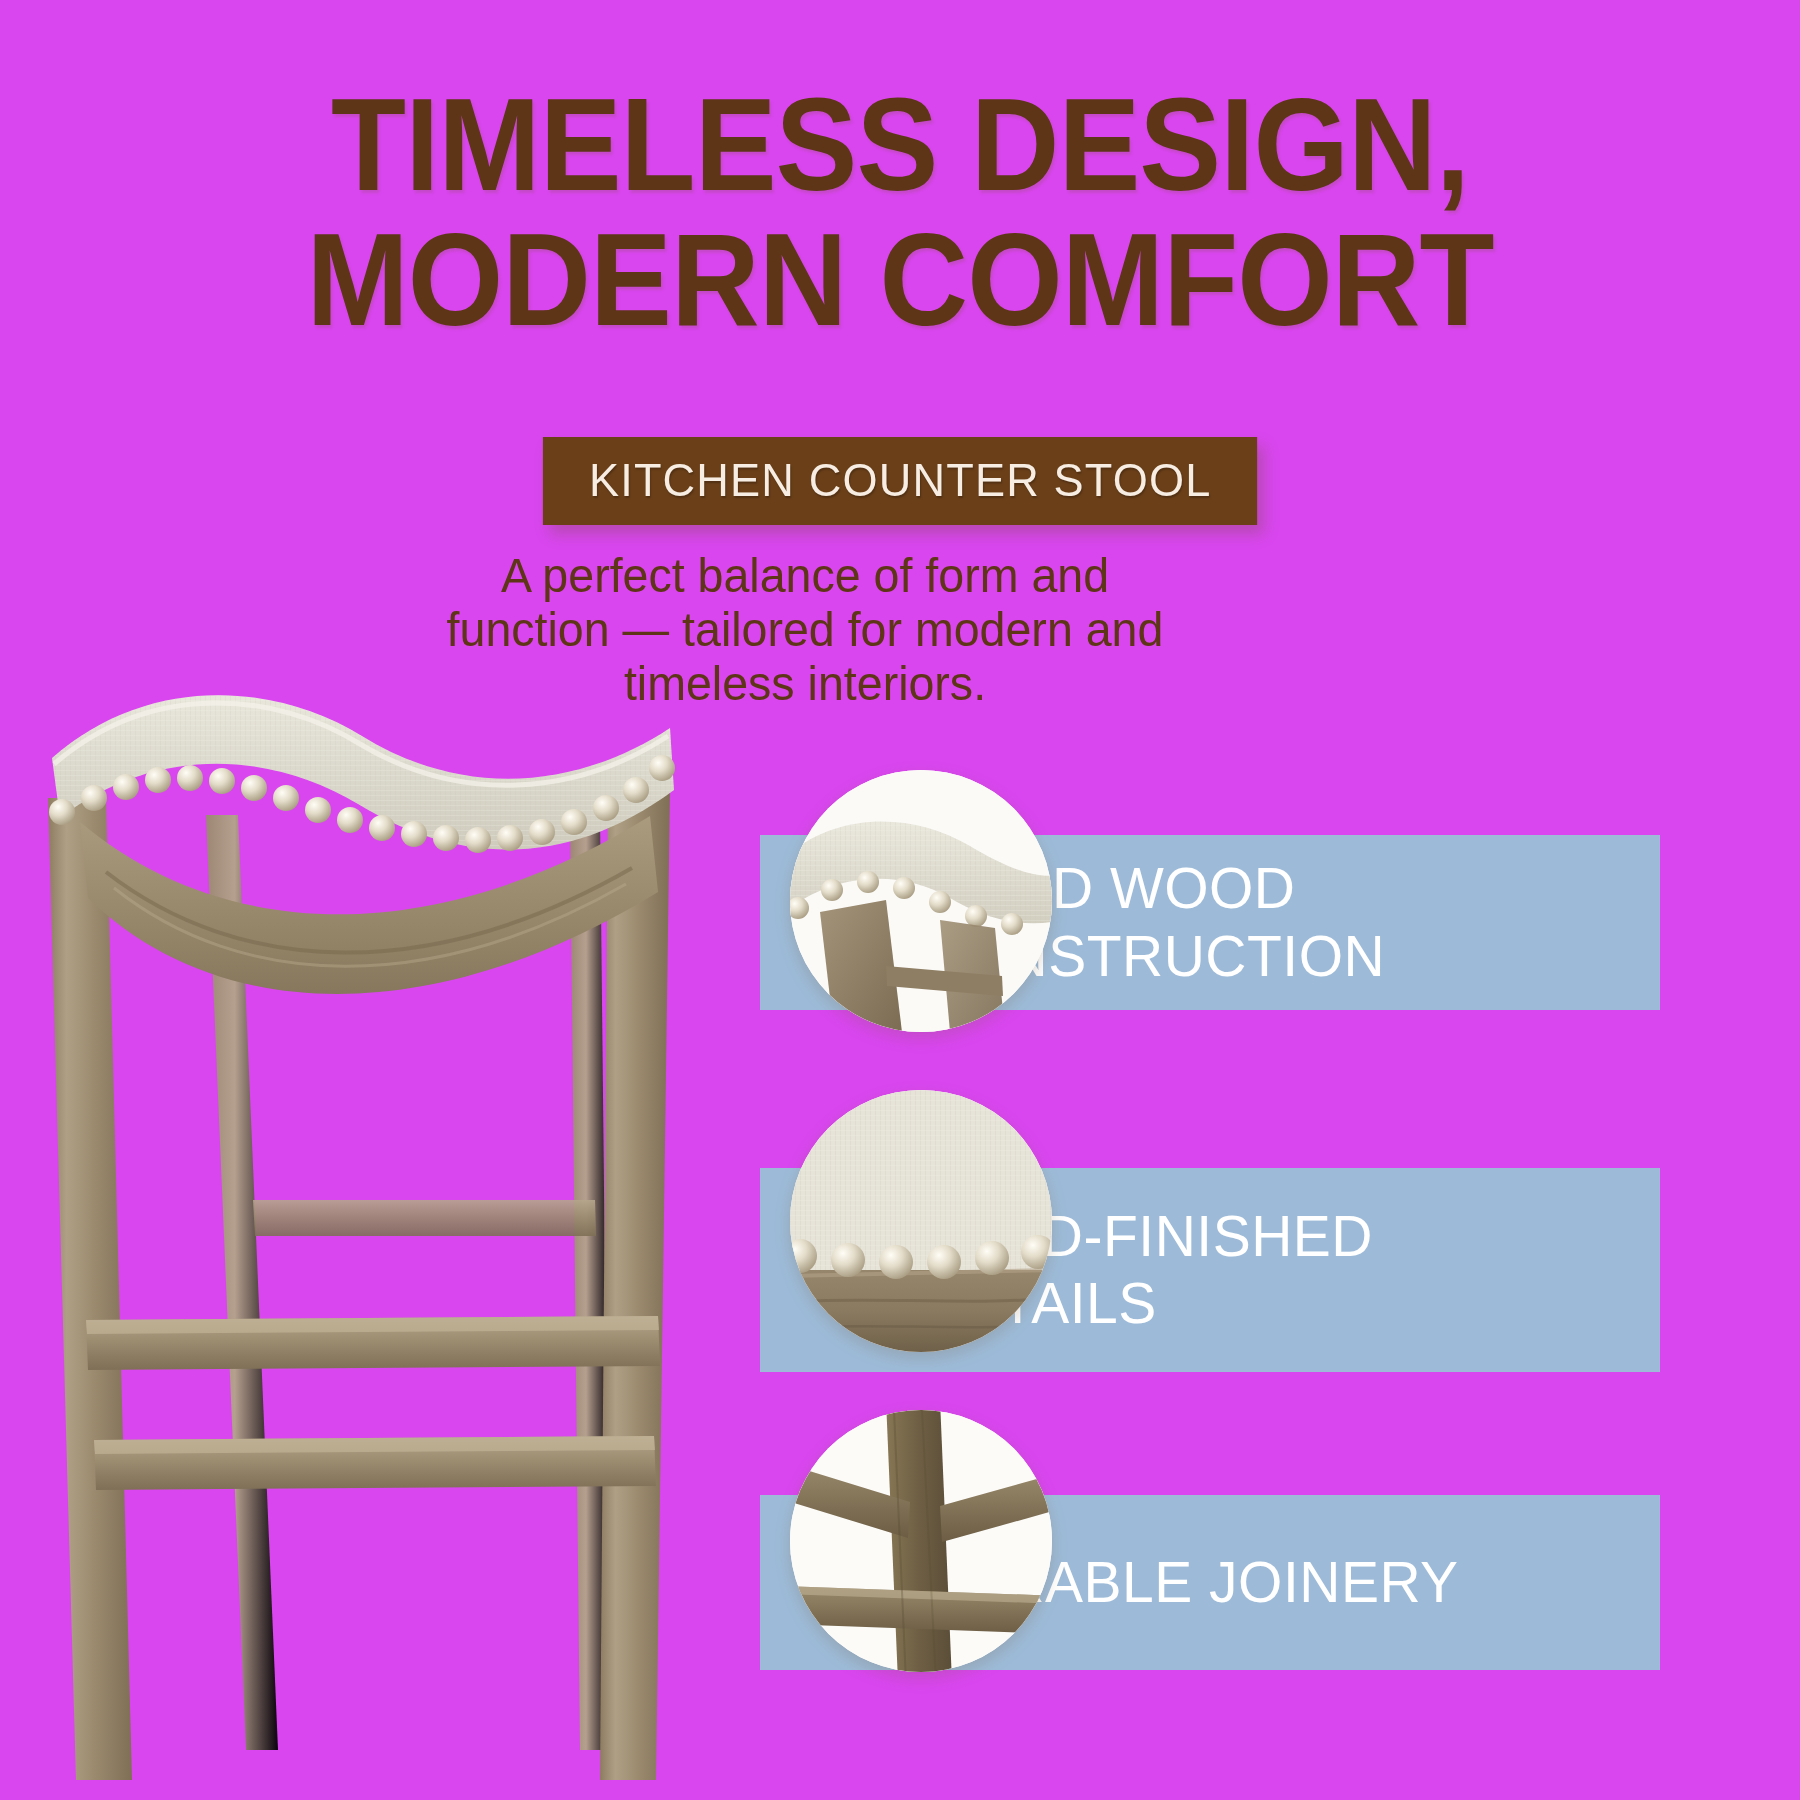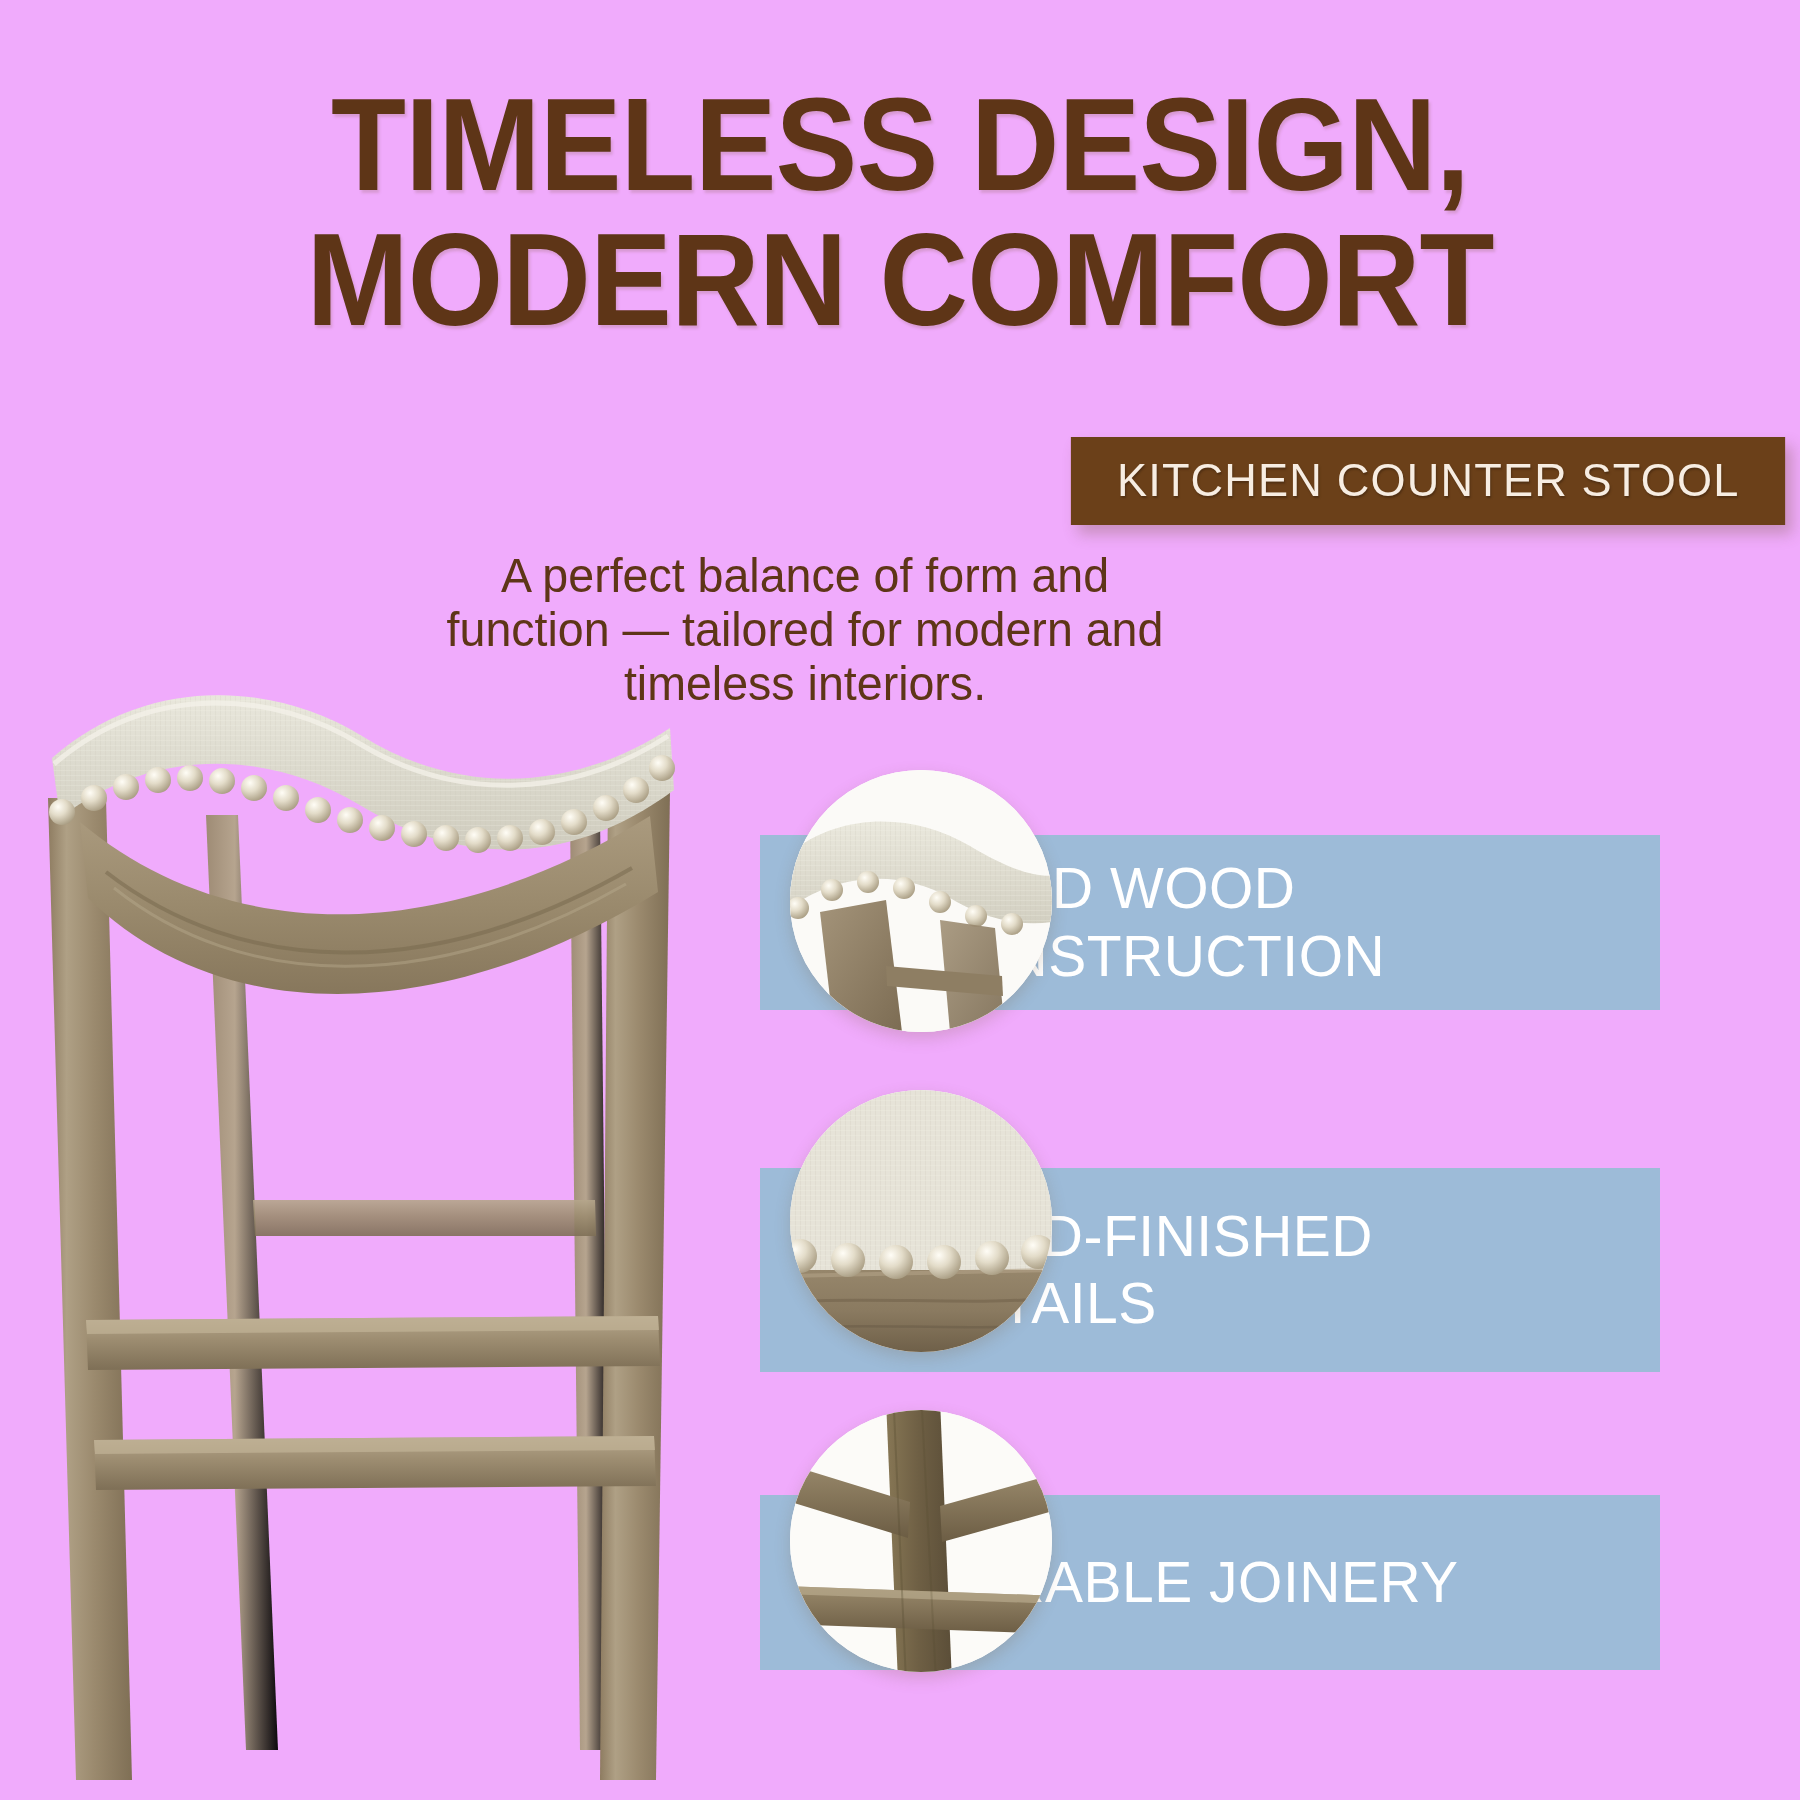--- a/index.html
+++ b/index.html
@@ -8,21 +8,21 @@
     background: #ffffff;
   }
   body {
     font-family: "Liberation Sans", sans-serif;
   }
 
   .canvas {
     position: relative;
     width: 1800px;
     height: 1800px;
-    background: #f0abfc;
+    background: #d946ef;
     overflow: hidden;
   }
 
   
   .headline {
     position: absolute;
     left: 0;
     top: 78px;
     width: 1800px;
     text-align: center;
@@ -39,21 +39,21 @@
   .headline .ln {
     display: block;
     white-space: nowrap;
   }
 
   .badge-wrap {
     position: absolute;
     left: 0;
     top: 437px;
     width: 1800px;
-    text-align: right;
+    text-align: center;
   }
   .badge {
     display: inline-block;
     background: #6B4019;
     color: #F7EDE2;
     font-size: 47px;
     letter-spacing: 1.2px;
     padding: 15px 48px 18px 48px;
     box-shadow: 7px 9px 14px rgba(110, 80, 50, 0.30);
     text-shadow: 1px 2px 2px rgba(60, 35, 15, 0.55);

